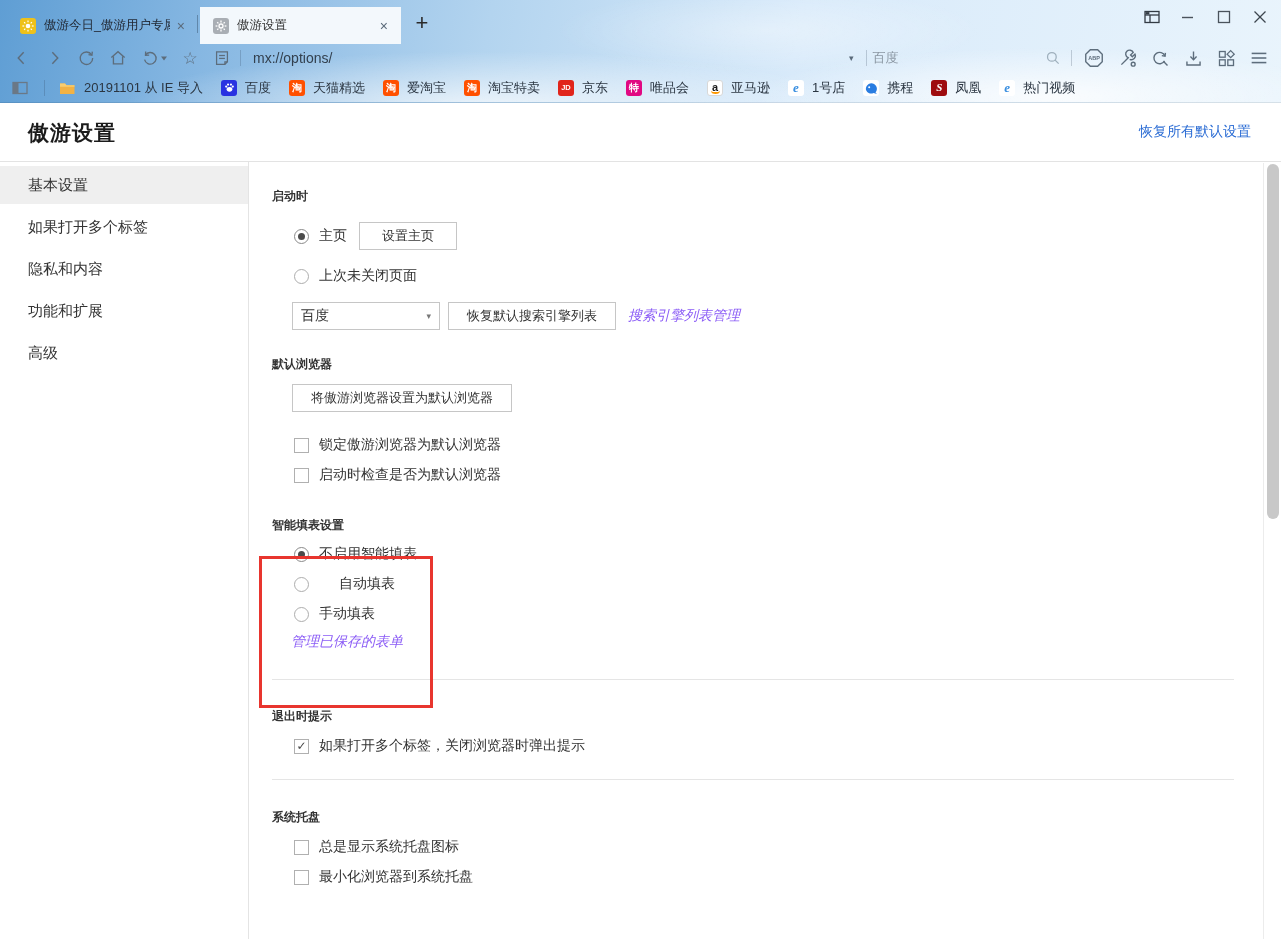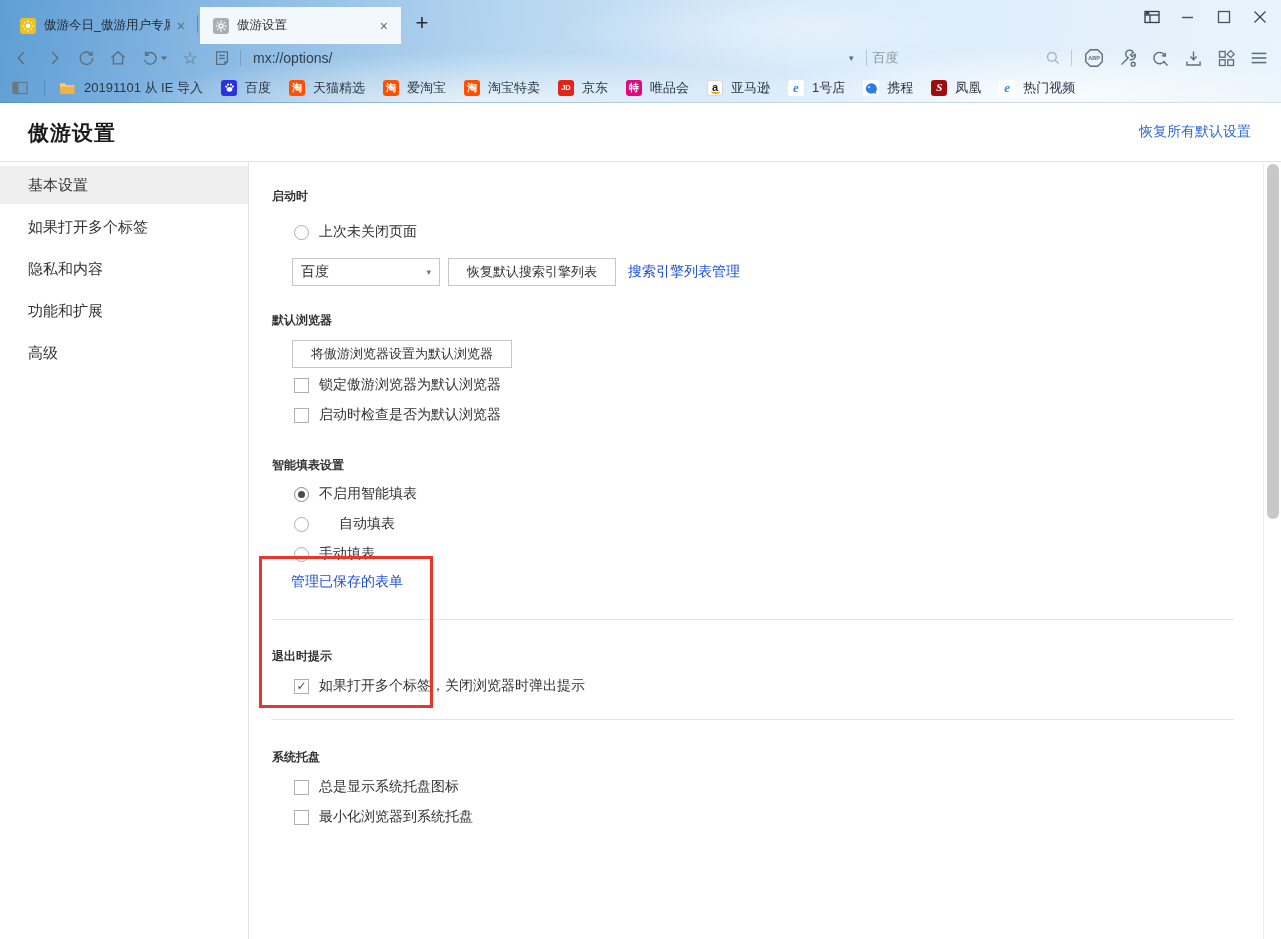--- a/index.html
+++ b/index.html
@@ -79,21 +79,21 @@
 
   .radio { width:15px; height:15px; border:1px solid #adadad; border-radius:50%; background:#fff; position:relative; flex:0 0 15px; }
   .radio.sel { border-color:#8a8a8a; }
   .radio.sel::after { content:""; position:absolute; left:3px; top:3px; width:7px; height:7px; border-radius:50%; background:#4b4b4b; }
   .cbox { width:15px; height:15px; border:1px solid #b0b0b0; background:#fff; flex:0 0 15px; display:flex; align-items:center; justify-content:center;
     font-size:12px; color:#474747; line-height:1; }
   .btn { height:28px; border:1px solid #c6c6c6; background:#fff; font-size:13px; color:#333; padding:0 18px; font-family:inherit; white-space:nowrap; }
   .sel-box { width:148px; height:28px; border:1px solid #c6c6c6; background:#fff; display:flex; align-items:center; padding:0 8px; }
   .sel-val { font-size:14px; color:#333; flex:1; }
   .sel-caret { font-size:9px; color:#777; }
-  .blink { font-size:14px; color:#1d4ed8; text-decoration:none; white-space:nowrap; }
+  .blink { font-size:14px; color:#8b5cf6; text-decoration:none; white-space:nowrap;font-style:italic; }
   .sec-divider { border:none; border-top:1px solid #e5e5e5; margin-right:30px; }
   .annotation-box { position:absolute; left:9px; top:394px; width:174px; height:152px; border:3px solid #e8352e; pointer-events:none; }
 
   .scrollbar { position:absolute; right:0; top:163px; width:18px; height:776px; background:#fff; border-left:1px solid #ececec; }
   .scroll-thumb { position:absolute; left:3px; top:1px; width:12px; height:355px; background:#c8c8c8; border-radius:6px; }
 
   svg { display:block; }
 </style>
 </head>
 <body>
@@ -360,39 +360,44 @@
     <div class="side-item first active">基本设置</div>
     <div class="side-item">如果打开多个标签</div>
     <div class="side-item">隐私和内容</div>
     <div class="side-item">功能和扩展</div>
     <div class="side-item">高级</div>
   </div>
 
   <div class="content">
 
     <div class="sec-title">启动时</div>
+    <div class="opt-row" style="margin-top:16px;">
+      <span class="radio sel"></span>
+      <span class="opt-label">主页</span>
+      <button class="btn" style="margin-left:12px; width:98px; padding:0;">设置主页</button>
+    </div>
     <div class="opt-row" style="margin-top:12px;">
       <span class="radio"></span>
       <span class="opt-label">上次未关闭页面</span>
     </div>
 
     <div class="ctl-row" style="margin-top:12px;">
       <div class="sel-box">
         <span class="sel-val">百度</span>
         <span class="sel-caret">▾</span>
       </div>
       <button class="btn" style="margin-left:8px;">恢复默认搜索引擎列表</button>
       <a href="#" class="blink" style="margin-left:12px;">搜索引擎列表管理</a>
     </div>
 
     <div class="sec-title" style="margin-top:24px;">默认浏览器</div>
     <div class="ctl-row" style="margin-top:10px;">
       <button class="btn">将傲游浏览器设置为默认浏览器</button>
     </div>
-    <div class="opt-row" style="margin-top:3px;">
+    <div class="opt-row" style="margin-top:19px;">
       <span class="cbox"></span>
       <span class="opt-label">锁定傲游浏览器为默认浏览器</span>
     </div>
     <div class="opt-row" style="margin-top:2px;">
       <span class="cbox"></span>
       <span class="opt-label">启动时检查是否为默认浏览器</span>
     </div>
 
     <div class="sec-title" style="margin-top:26px;">智能填表设置</div>
     <div class="opt-row" style="margin-top:5px;">

